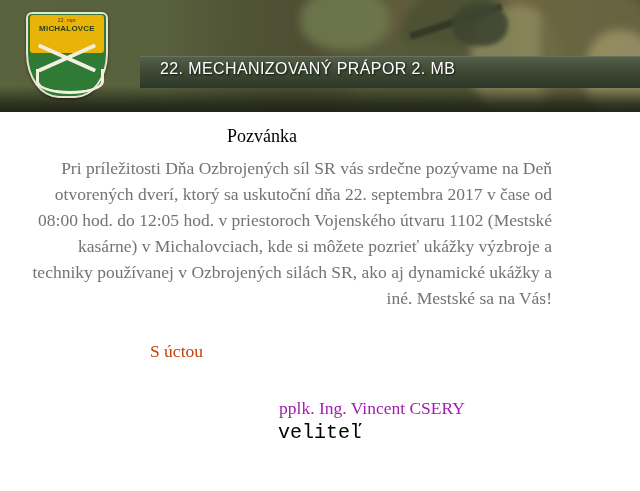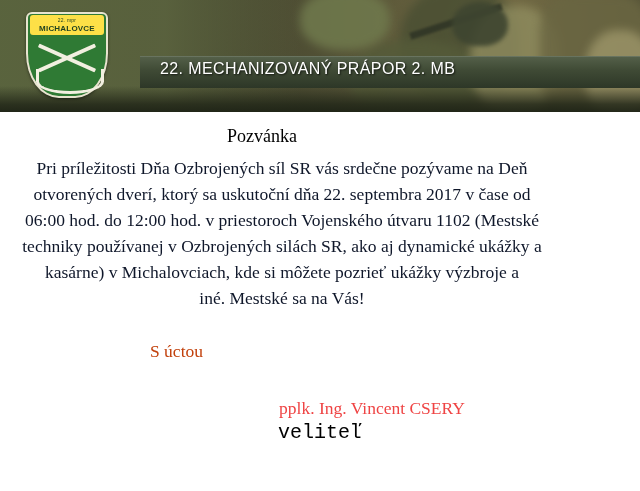--- a/index.html
+++ b/index.html
@@ -115,22 +115,22 @@
     inset: 0;
     background: #2f7a34;
     border: 2px solid #e8e4cf;
     border-radius: 6px 6px 40% 40% / 6px 6px 52% 52%;
     box-shadow: 0 1px 3px rgba(0,0,0,.5);
   }
   .crest-top {
     position: absolute;
     left: 4px; top: 3px;
     right: 4px;
-    height: 20px;
-    background: #fde047;
+    height: 38px;
+    background: #eab308;
     border-radius: 3px;
     color: #1d3f1f;
     font-family: "Liberation Sans", sans-serif;
     text-align: center;
   }
   .crest-line1 { font-size: 5px; line-height: 7px; padding-top: 2px; letter-spacing: .2px; }
   .crest-line2 { font-size: 8px; font-weight: bold; line-height: 10px; letter-spacing: .2px; }
   .crest-rifles {
     position: absolute;
     left: 10px; top: 30px;
@@ -168,34 +168,34 @@
     text-align: center;
     font-size: 18px;
     color: #000;
     margin-top: 14px;
     margin-left: -40px;
   }
   .invite-body {
     margin: 8px 12px 0 12px;
     font-size: 17.5px;
     line-height: 26px;
-    color: #0f172a;
-    text-align: center;
+    color: #737373;
+    text-align: right;
   }
   .invite-body .ln { display: block; white-space: nowrap; }
   .sign-regards {
     margin: 30px 0 0 150px;
     font-size: 17.5px;
     color: #c2410c;
   }
   .sign-name {
     margin: 36px 0 0 0;
     text-align: center;
     font-size: 17.5px;
-    color: #ef4444;
+    color: #a21caf;
     padding-left: 180px;
   }
   .sign-role {
     margin: 2px 0 0 0;
     text-align: center;
     font-size: 20px;
     color: #000;
     padding-left: 76px;
     font-family: Liberation Mono, monospace;
   }
@@ -235,23 +235,23 @@
       <div class="crest-wreath"></div>
     </div>
   </div>
 
   <div class="content">
     <div class="invite-heading">Pozvánka</div>
 
     <div class="invite-body">
       <span class="ln">Pri príležitosti Dňa Ozbrojených síl SR vás srdečne pozývame na Deň</span>
       <span class="ln">otvorených dverí, ktorý sa uskutoční dňa 22. septembra 2017 v čase od</span>
-      <span class="ln">06:00 hod. do 12:00 hod. v priestoroch Vojenského útvaru 1102 (Mestské</span>
+      <span class="ln">08:00 hod. do 12:05 hod. v priestoroch Vojenského útvaru 1102 (Mestské</span>
+      <span class="ln">kasárne) v Michalovciach, kde si môžete pozrieť ukážky výzbroje a</span>
       <span class="ln">techniky používanej v Ozbrojených silách SR, ako aj dynamické ukážky a</span>
-      <span class="ln">kasárne) v Michalovciach, kde si môžete pozrieť ukážky výzbroje a</span>
       <span class="ln">iné. Mestské sa na Vás!</span>
     </div>
 
     <div class="sign-regards">S úctou</div>
     <div class="sign-name">pplk. Ing. Vincent CSERY</div>
     <div class="sign-role">veliteľ</div>
   </div>
 
 </div>
 

